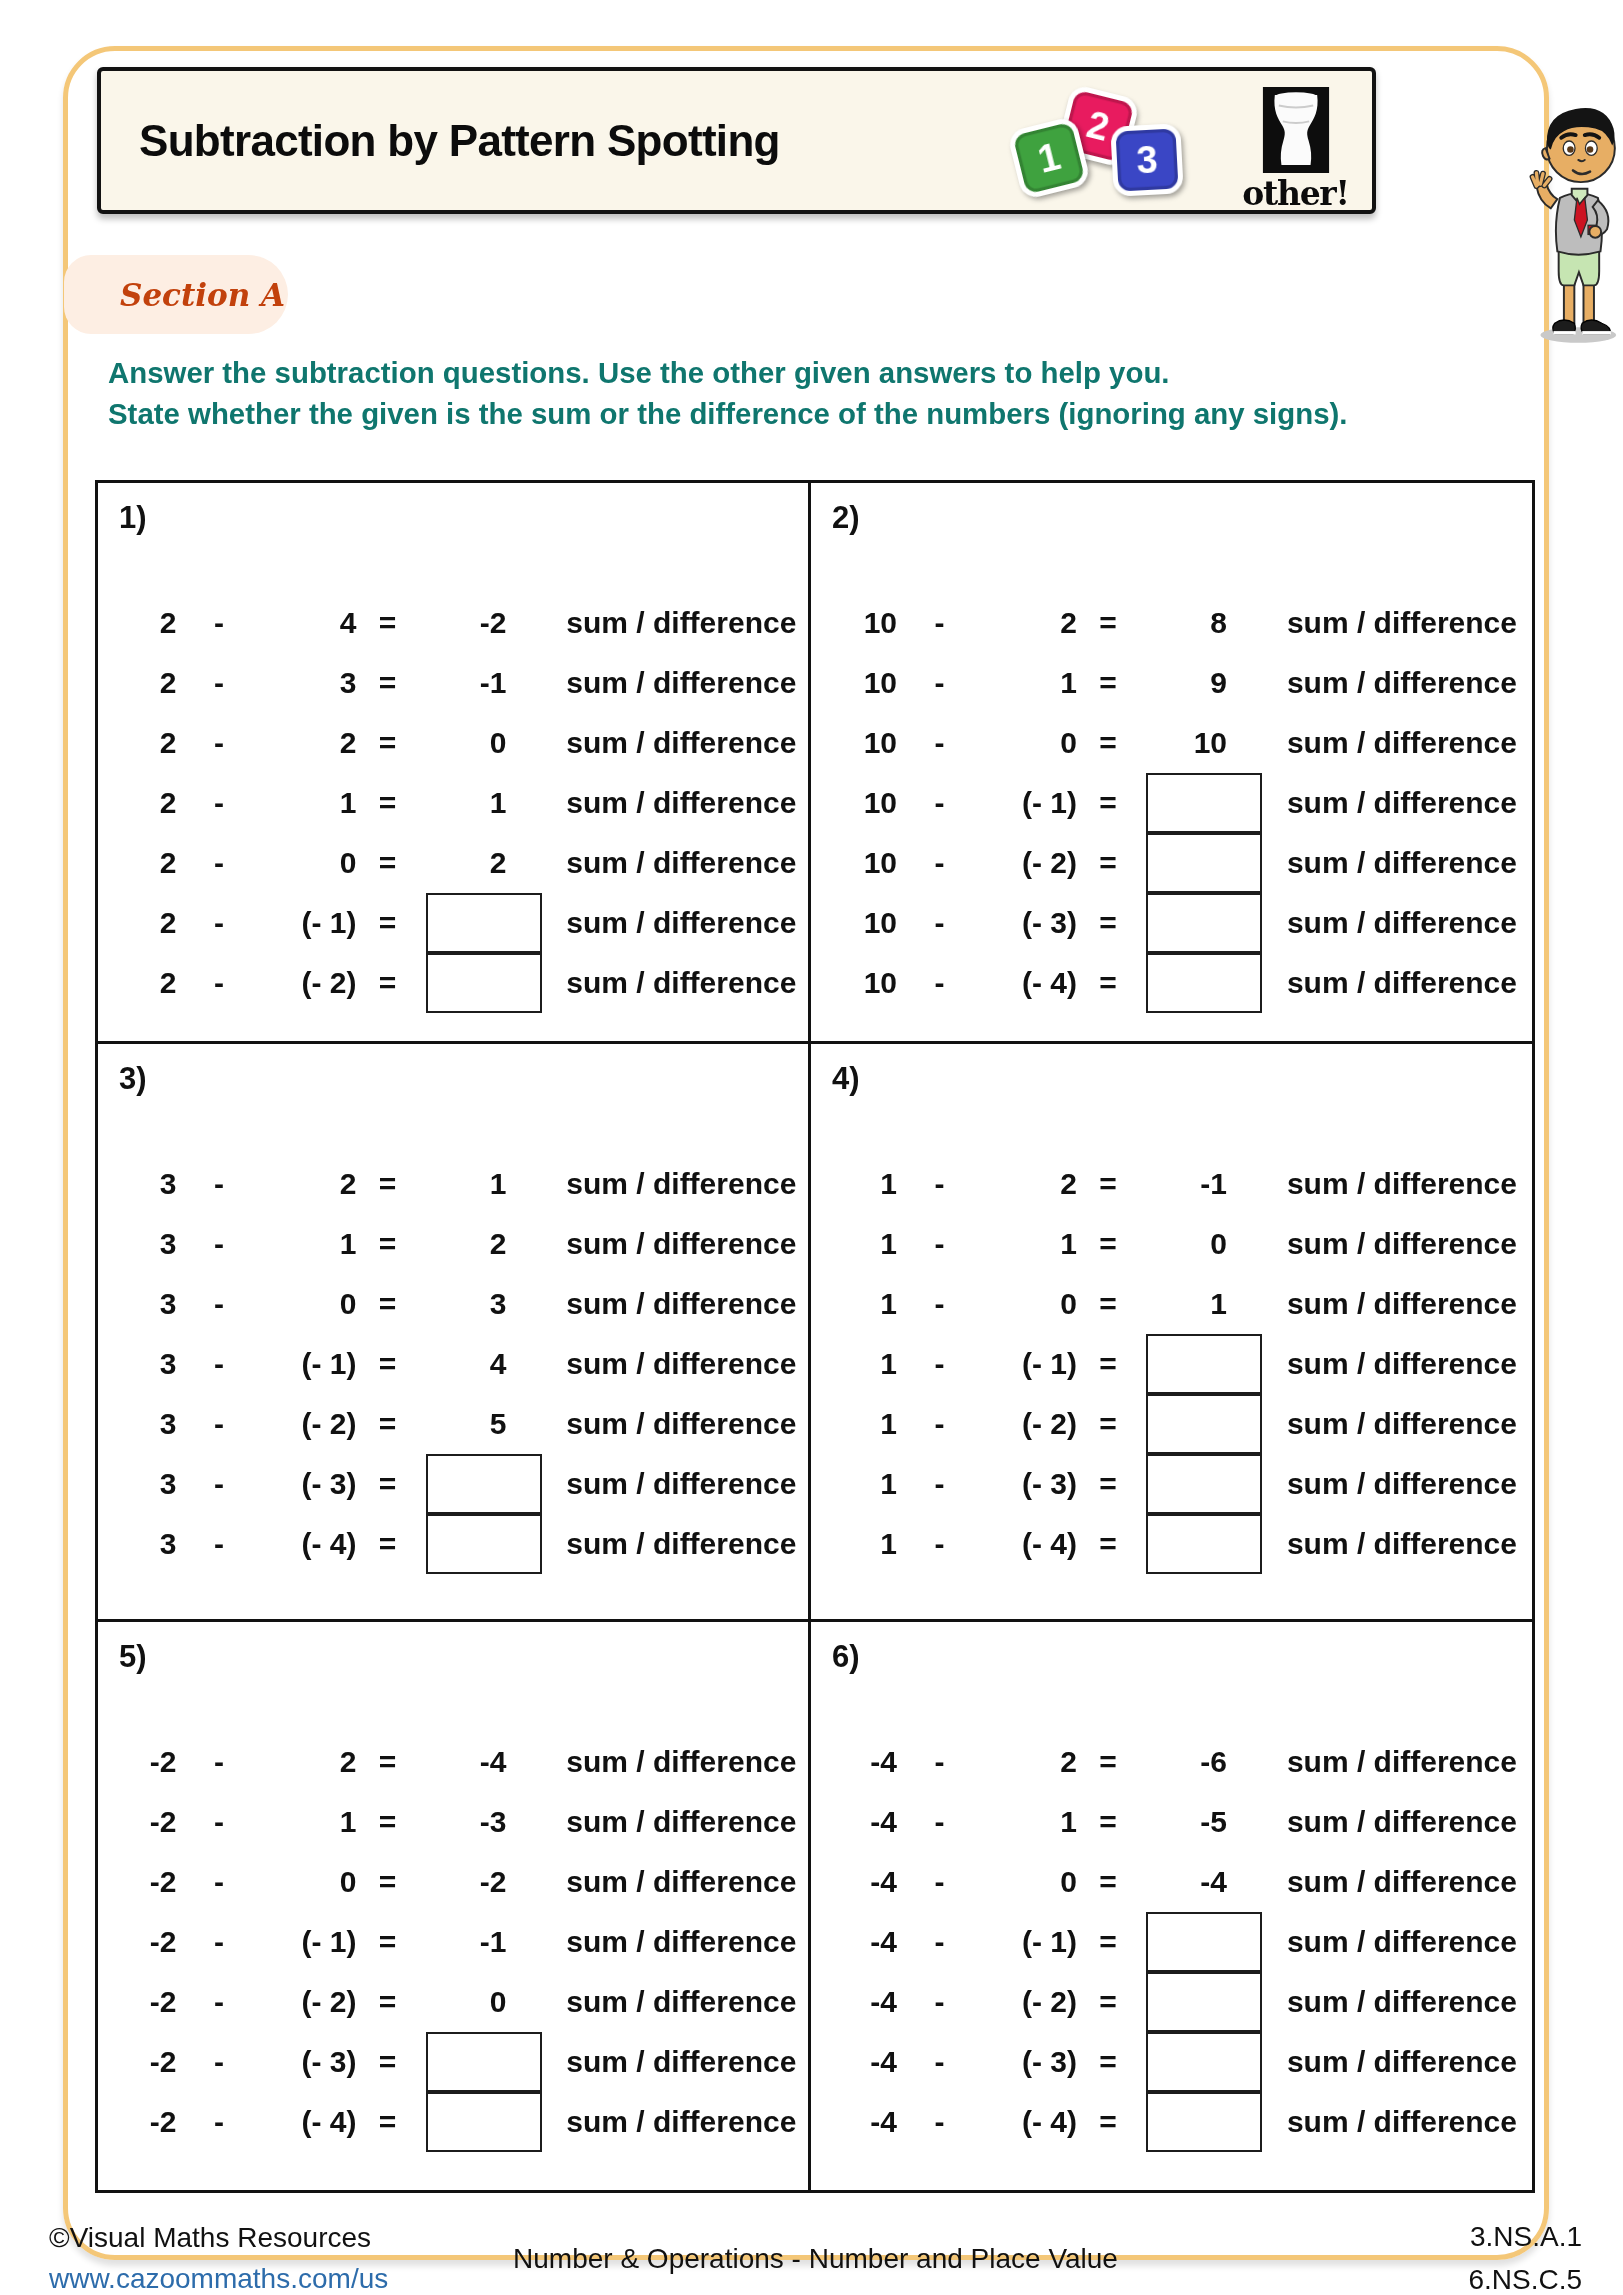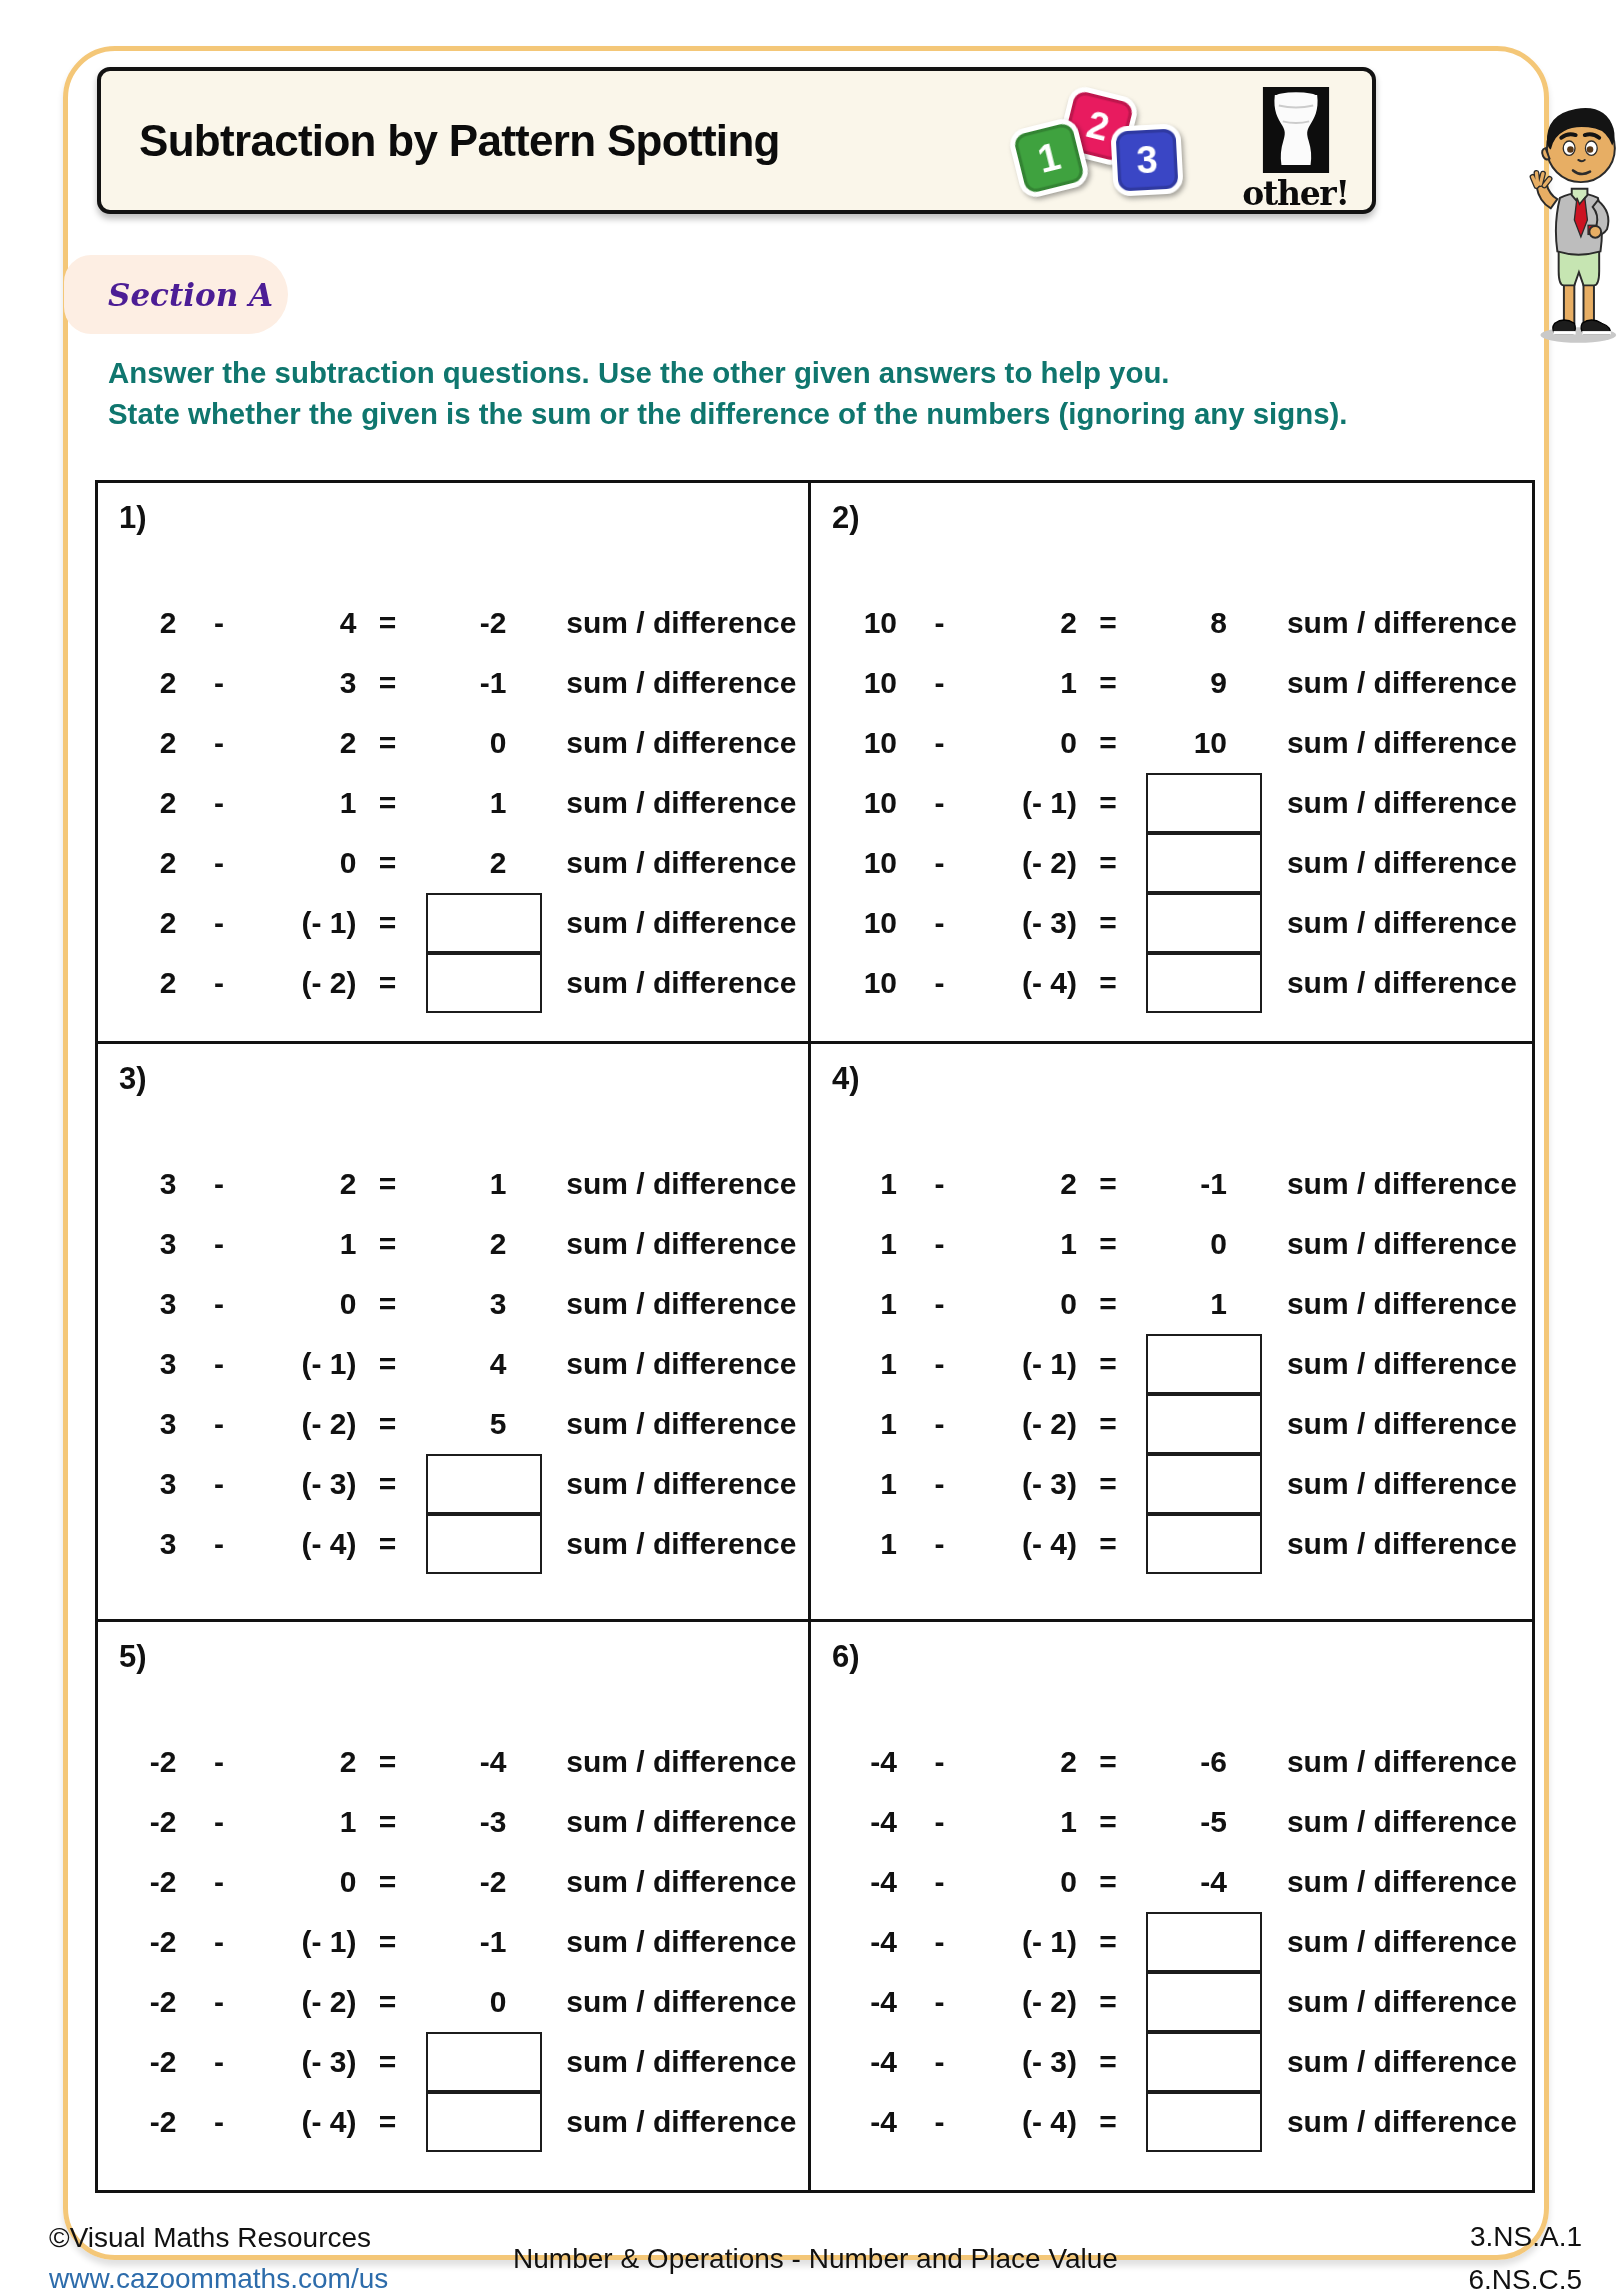--- a/index.html
+++ b/index.html
@@ -5,21 +5,21 @@
   html,body{margin:0;padding:0;background:#ffffff;}
   #page{position:relative;width:1623px;height:2295px;background:#fff;overflow:hidden;
         font-family:"Liberation Sans", sans-serif;color:#111;}
 
   
   #accent-frame{position:absolute;left:63px;top:46px;width:1476px;height:2204px;
     border:5.2px solid #f4c778;border-radius:52px;box-shadow:0 5.2px 6.5px rgba(0,0,0,0.12);}
 
   
   #title-bar{position:absolute;left:97px;top:67px;width:1271px;height:139px;
-    background:#faf6ea;border:4.6px solid #121212;border-radius:13px;
+    background:#faf6ea;border:4.6px solid #121212;border-radius:6px;
     box-shadow:0 4.6px 5.9px rgba(0,0,0,0.25);}
   #main-title{position:absolute;left:38px;top:50%;transform:translateY(-50%);
     font-size:44px;font-weight:900;letter-spacing:-0.7px;color:#0c0c0c;white-space:nowrap;}
 
   
   .numblock{position:absolute;width:60px;height:60px;border:5.9px solid #fff;border-radius:17px;
     display:flex;align-items:center;justify-content:center;color:#fff;
     font-size:38px;font-weight:800;filter:drop-shadow(2.6px 3.9px 2.6px rgba(0,0,0,0.35));
     box-shadow:inset 0 0 0 3.3px rgba(0,0,0,0.18);}
   #numblock-1{left:913px;top:52px;transform:rotate(-14deg);z-index:3;}
@@ -33,21 +33,21 @@
   #brand-name{font-family:"DejaVu Serif", serif;font-weight:800;font-size:33px;
     letter-spacing:-1.3px;color:#0c0c0c;margin-top:1.3px;}
 
   
   #mascot{position:absolute;left:1526px;top:80px;width:98px;height:267px;z-index:5;}
 
   
   #section-badge{position:absolute;left:64px;top:255px;width:224px;height:79px;
     background:#fdeee3;border-radius:29.4px 43px 43px 29.4px;display:flex;align-items:center;}
   #section-label{font-family:"DejaVu Serif", serif;font-style:italic;font-weight:800;
-    font-size:31px;color:#4c1d95;padding-left:44px;}
+    font-size:31px;color:#c2410c;padding-left:56px;}
 
   
   #instructions{position:absolute;left:108px;top:352px;font-size:29.4px;font-weight:700;
     line-height:41px;color:#0f766e;}
 
   
   #worksheet-grid{position:absolute;left:95px;top:480px;width:1434px;height:1707px;
     border:3.9px solid #121212;display:grid;grid-template-columns:713px 1fr;
     grid-template-rows:561px 578px 1fr;background:#fff;}
   .qcell{position:relative;border-right:3.3px solid #121212;border-bottom:3.3px solid #121212;}

